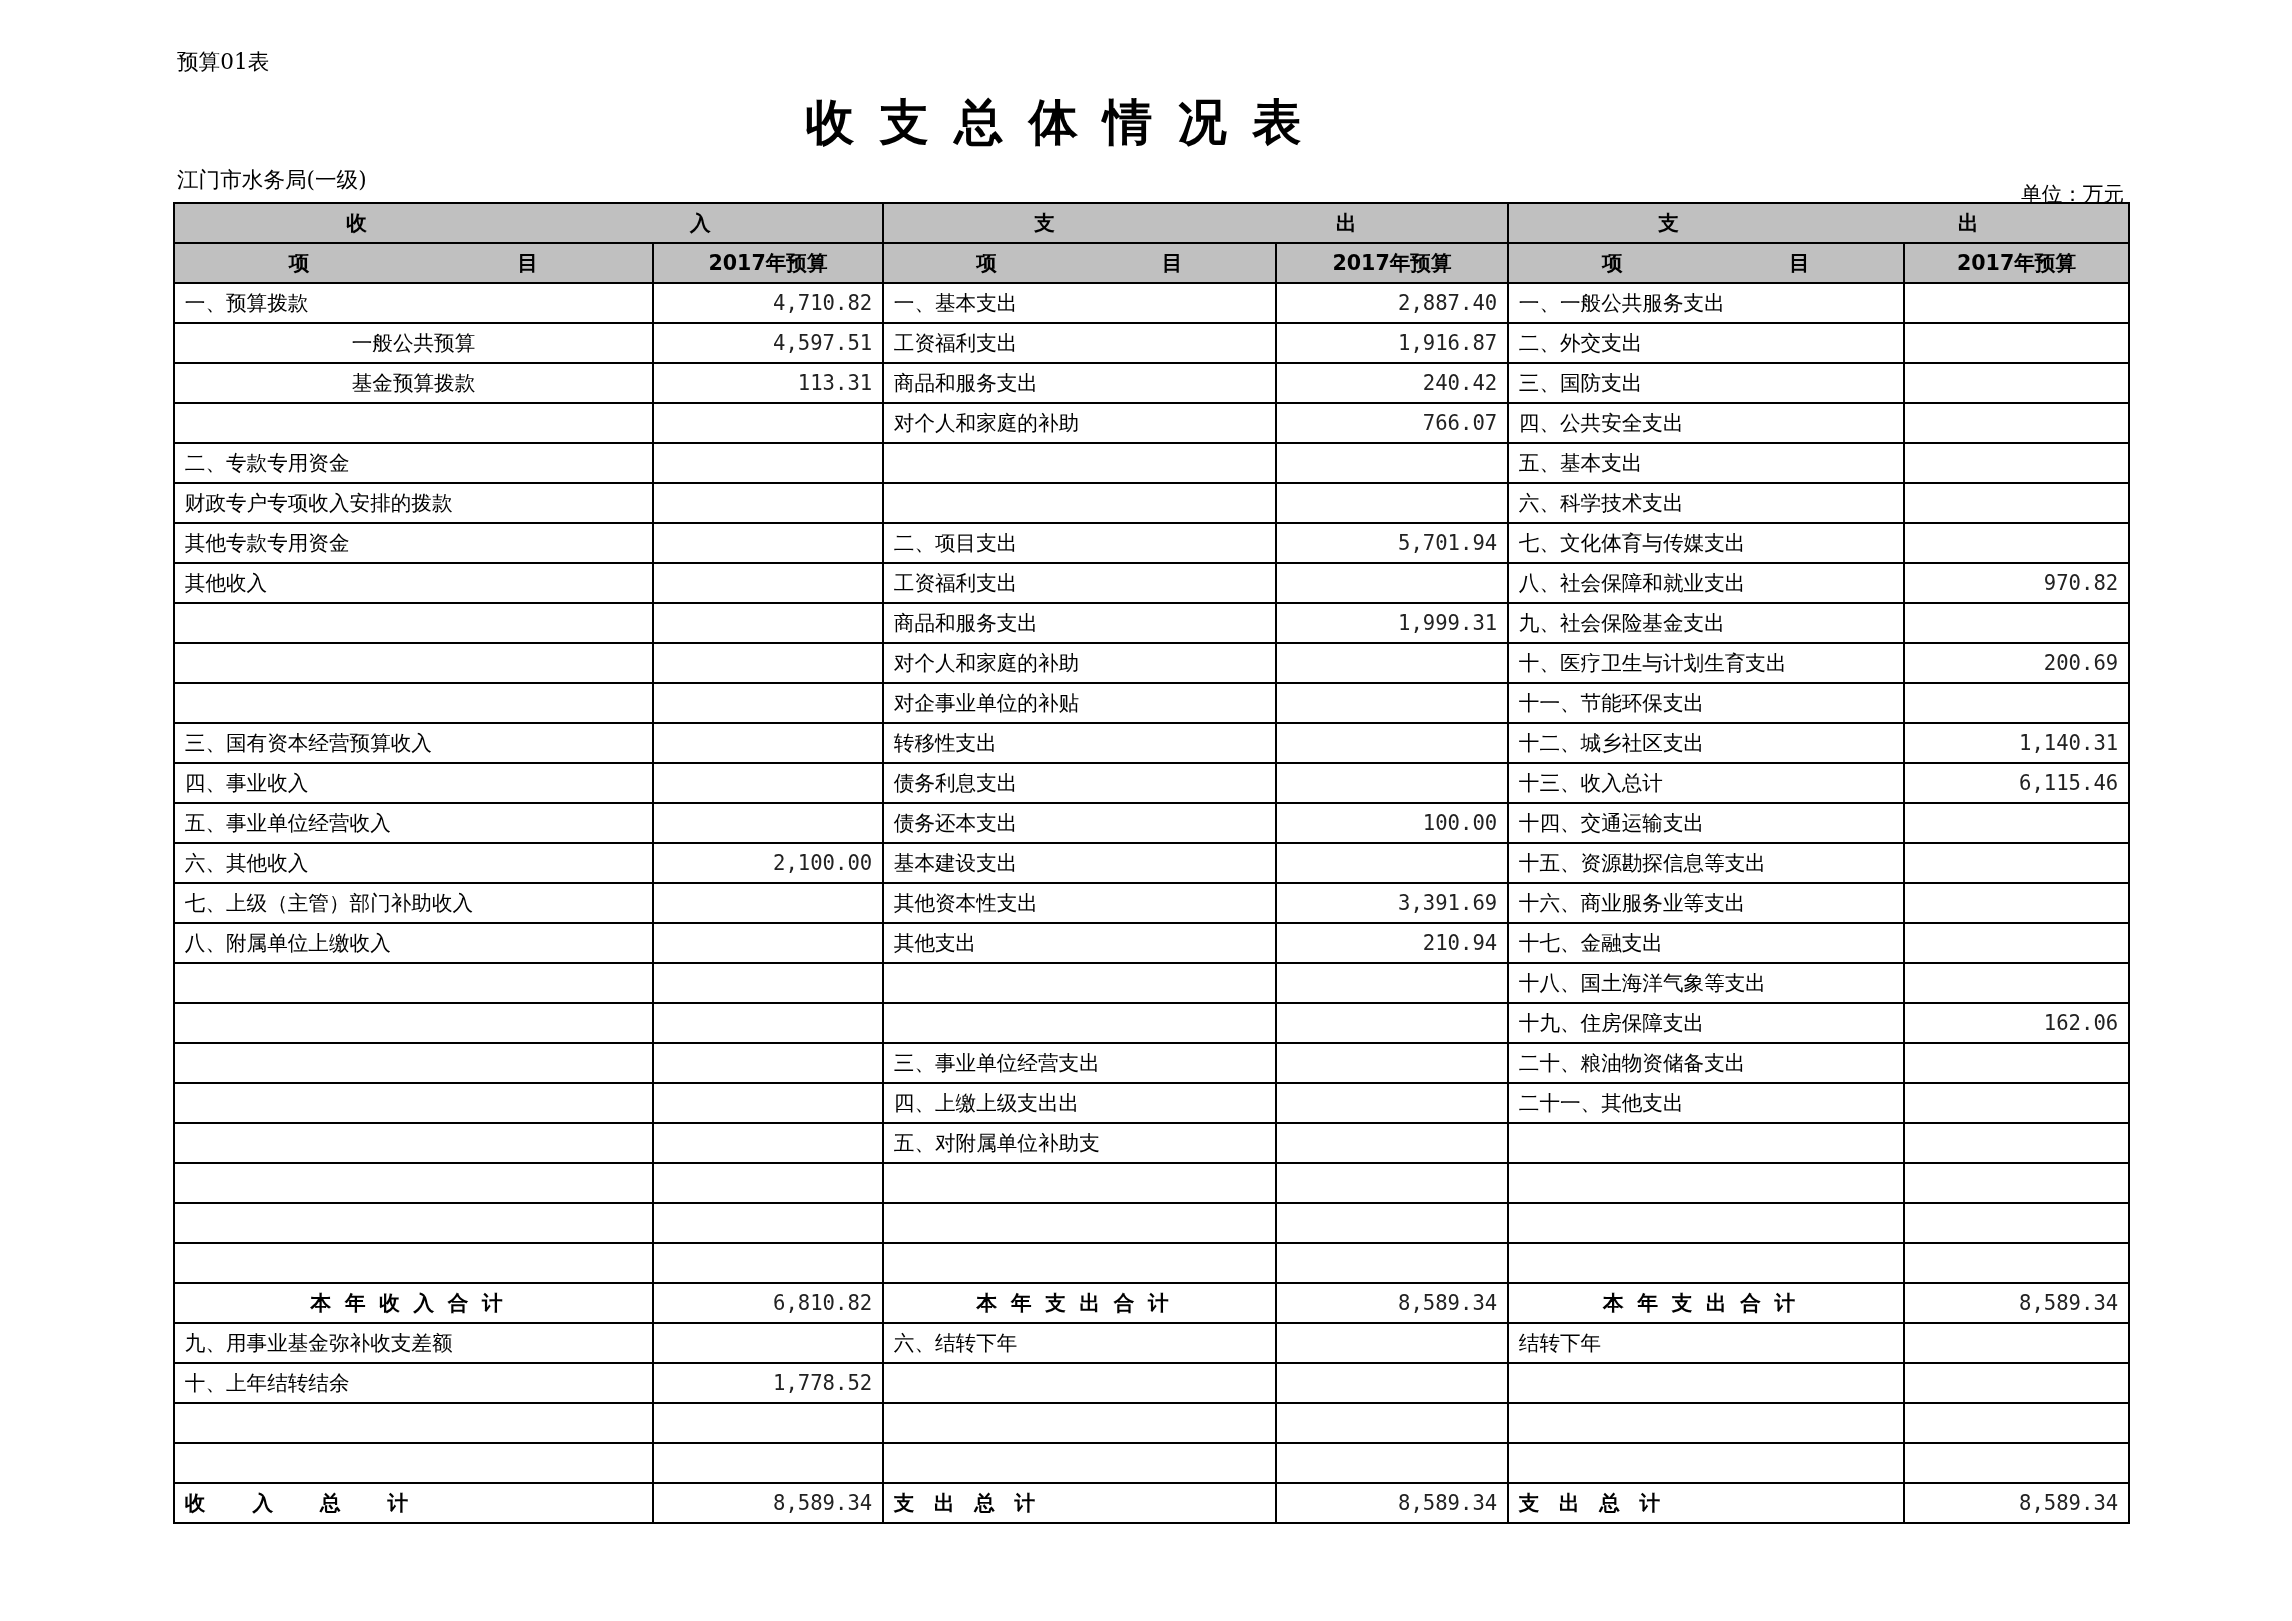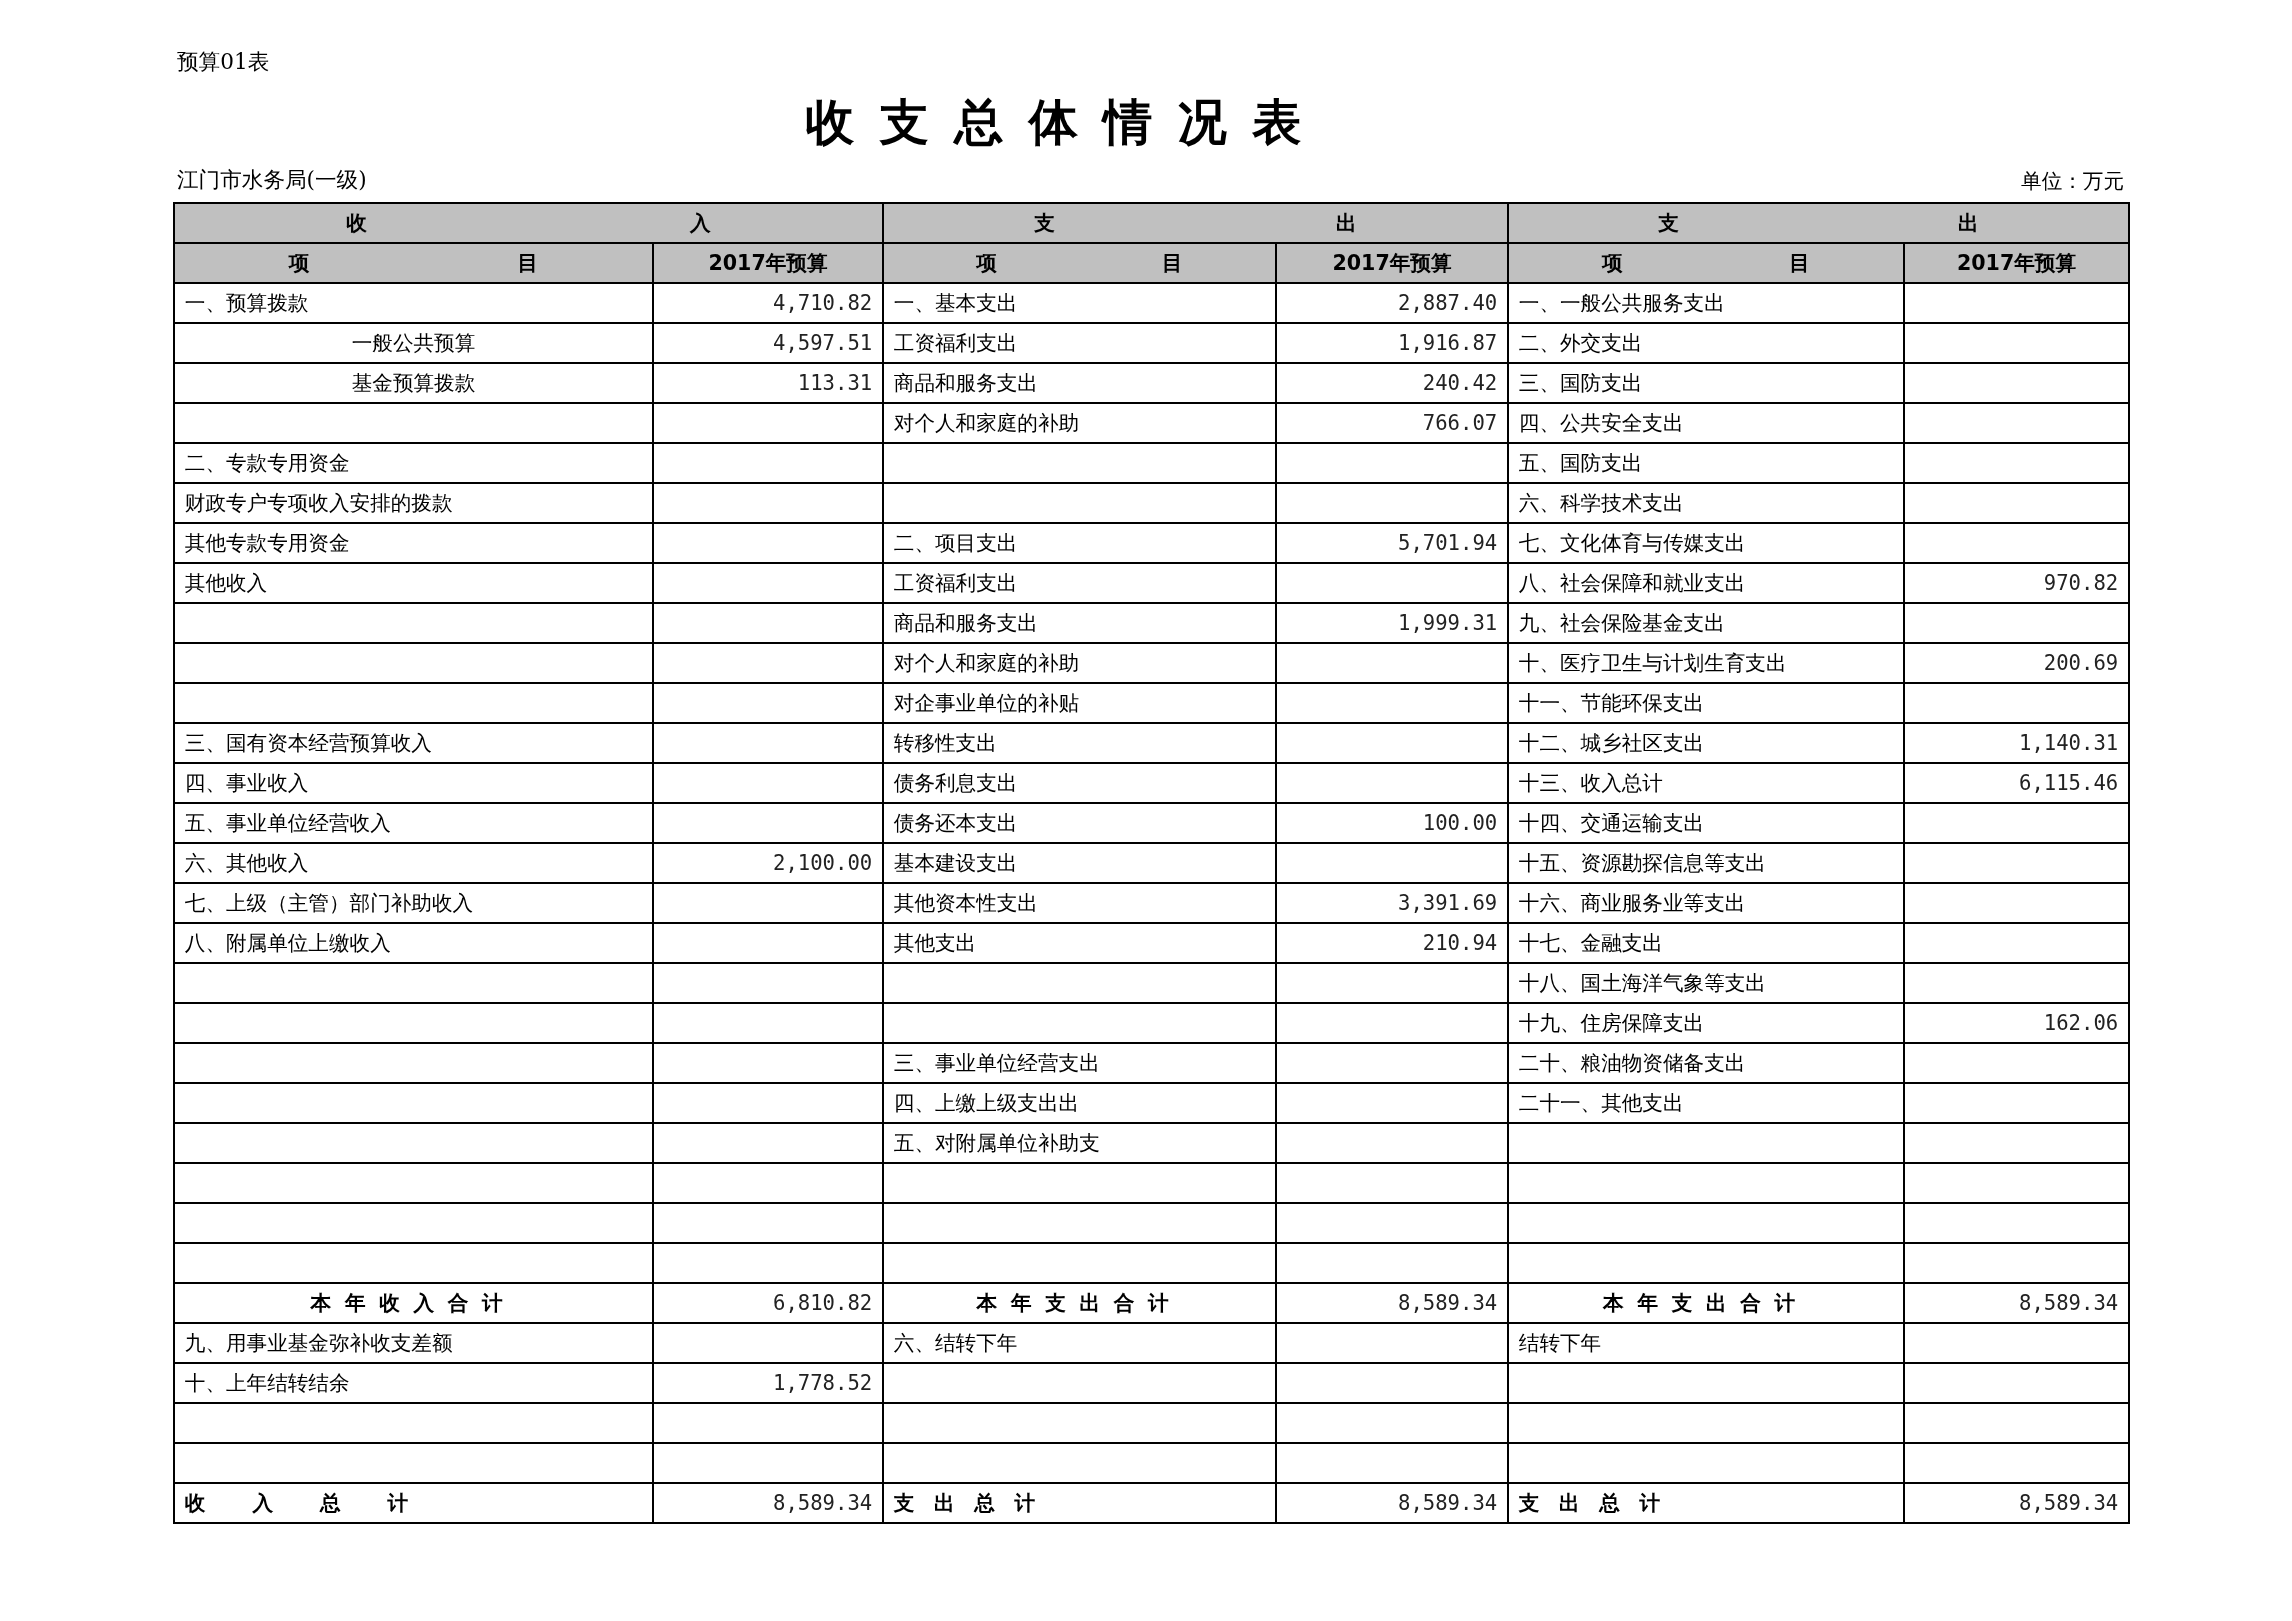--- a/index.html
+++ b/index.html
@@ -1,20 +1,20 @@
 <!DOCTYPE html>
 <html><head>
 <meta charset="utf-8">
 <style>
   html, body { margin:0; padding:0; background:#ffffff; }
   body { width:2293px; height:1621px; position:relative; font-family:"DejaVu Serif","Liberation Serif",serif; color:#000; overflow:hidden; }
   .form-code { position:absolute; left:177px; top:47px; font-size:21.6px; }
   .title { position:absolute; left:0; width:2132px; top:90px; text-align:center; font-family:Liberation Serif, serif; font-weight:bold; font-size:49px; letter-spacing:25.5px; }
   .org { position:absolute; left:177px; top:165px; font-size:21.6px; }
-  .unit { position:absolute; right:169px; top:167px; font-size:20.6px; }
+  .unit { position:absolute; right:169px; top:180px; font-size:20.6px; }
   table.budget { position:absolute; left:173px; top:202px; border-collapse:collapse; table-layout:fixed; }
   table.budget td { border:2px solid #000; height:38px; padding:0 9.8px; font-size:20.6px; white-space:nowrap; overflow:hidden; }
   tr.h1 td, tr.h2 td { background:#c0c0c0; font-family:"DejaVu Sans","Liberation Sans",sans-serif; font-weight:bold; font-size:20.6px; text-align:center; }
   .spread { display:flex; justify-content:space-around; }
   td.num { text-align:right; font-family:"DejaVu Sans Mono","Liberation Mono",monospace; font-size:18.6px; color:#222; }
   td.ind1 { padding-left:51px;text-align:center; }
   td.ind2 { padding-left:61px; }
   td.ind3 { padding-left:73px; }
   tr.sum td.label { font-family:"DejaVu Sans","Liberation Sans",sans-serif; font-weight:bold; text-align:center; letter-spacing:13.7px; }
   tr.total td.label { font-family:"DejaVu Sans","Liberation Sans",sans-serif; font-weight:bold; text-align:left; letter-spacing:19.6px; }
@@ -111,21 +111,21 @@
         <td class="ind3">对个人和家庭的补助</td>
         <td class="num">766.07</td>
         <td>四、公共安全支出</td>
         <td class="num"></td>
       </tr>
       <tr>
         <td>二、专款专用资金</td>
         <td class="num"></td>
         <td></td>
         <td class="num"></td>
-        <td>五、国防支出</td>
+        <td>五、基本支出</td>
         <td class="num"></td>
       </tr>
       <tr>
         <td class="ind2">财政专户专项收入安排的拨款</td>
         <td class="num"></td>
         <td></td>
         <td class="num"></td>
         <td>六、科学技术支出</td>
         <td class="num"></td>
       </tr>

